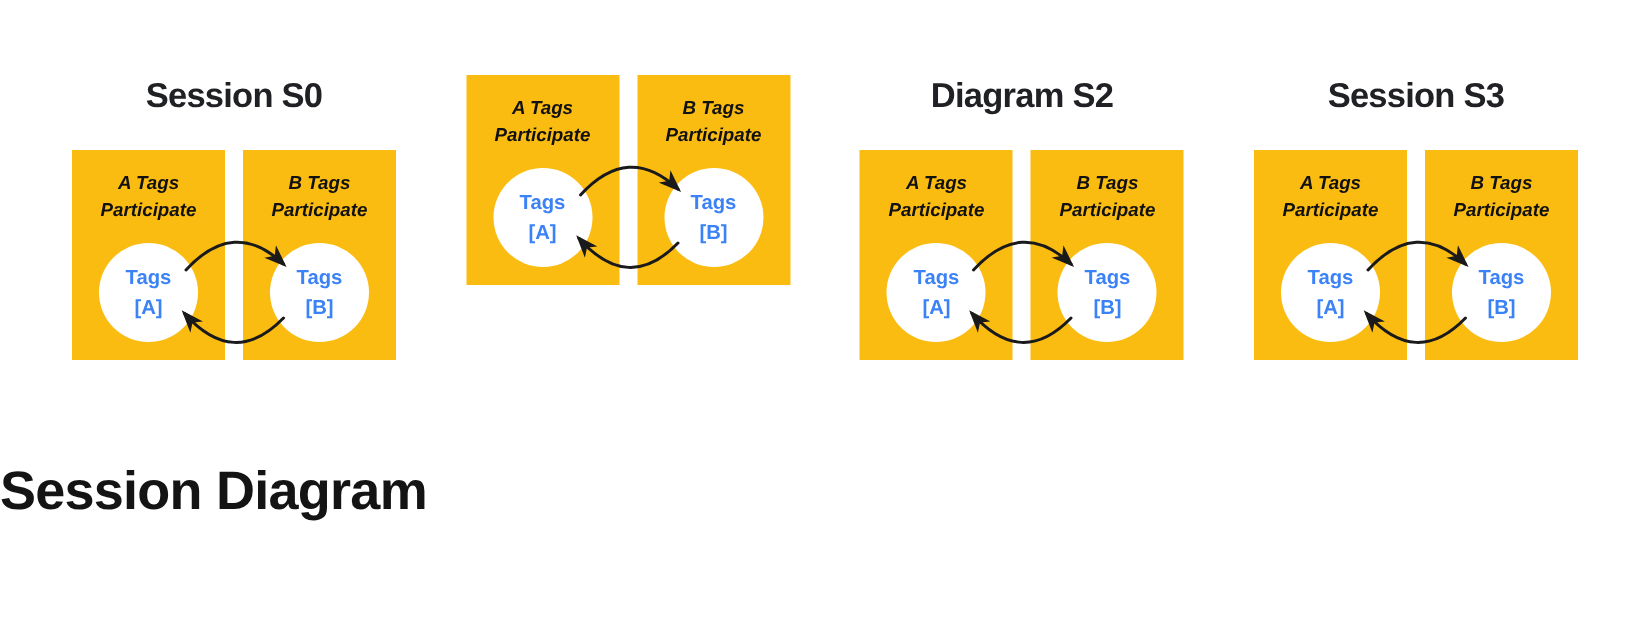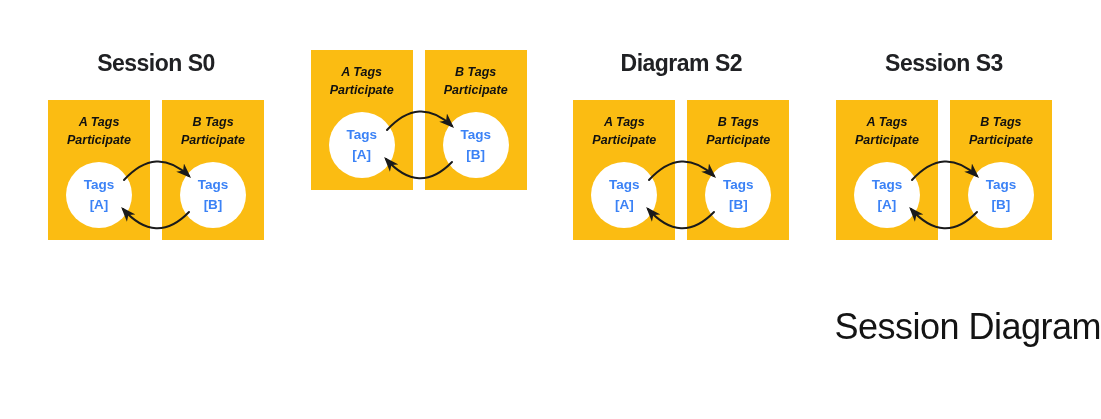--- a/index.html
+++ b/index.html
@@ -85,23 +85,23 @@
     fill: none;
     stroke: var(--arrow-black);
     stroke-width: 2;
     stroke-linecap: round;
   }
   .diagram-title {
     position: absolute;
     top: 306px;
     left: 0;
     width: 1101px;
-    text-align: right;
+    text-align: left;
     font-size: 36px;
-    font-weight: 400;
+    font-weight: 700;
     letter-spacing: -0.5px;
     color: #141414;
     white-space: nowrap;
   }
 </style>
 </head>
 <body>
 
 <div class="sessions-row">
 

